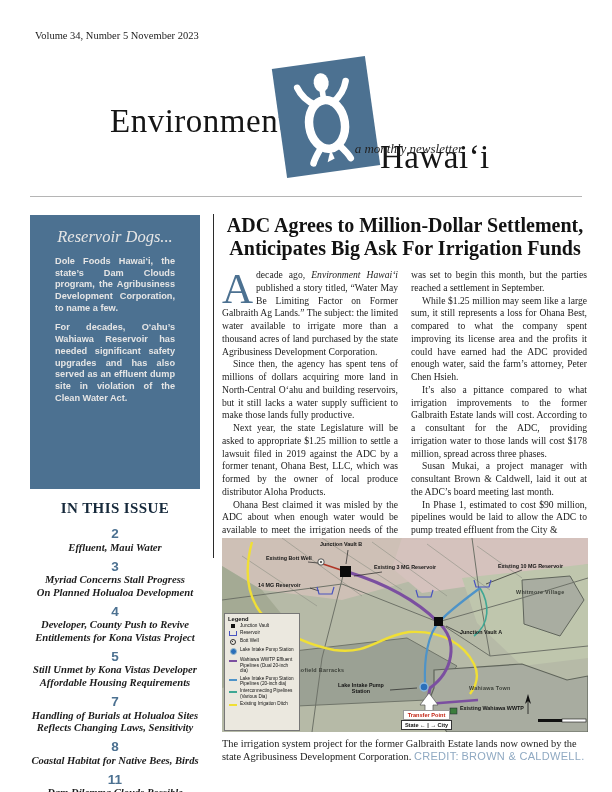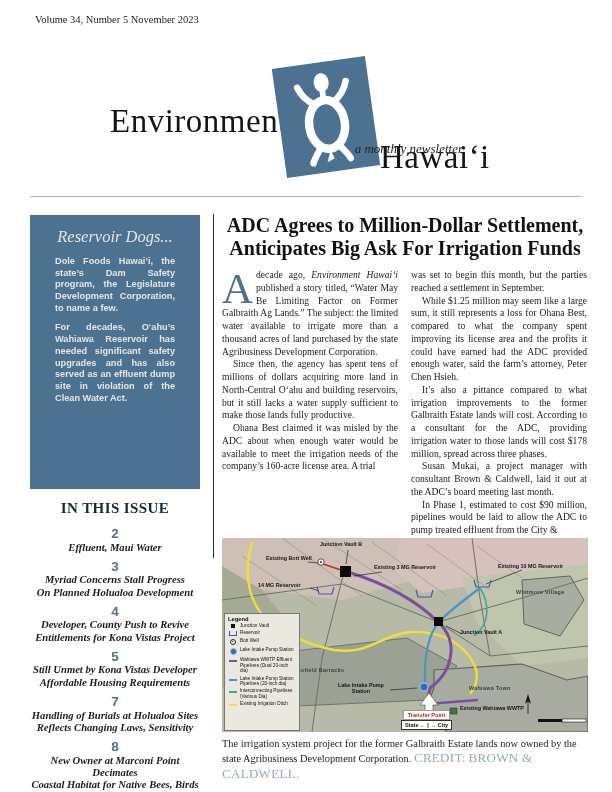--- a/index.html
+++ b/index.html
@@ -1,20 +1,20 @@
 <!DOCTYPE html>
 <html style="--accent: #4c7191; --navy: #16293b; --credit: #8fa9c2; --pipe-purple: #7b4fa0; --pipe-blue: #4e93c8; --pipe-teal: #3fa794; --pipe-yellow: #f0df35;"><head>
 <meta charset="utf-8">
 <style>
   html,body{margin:0;padding:0;background:#e8e8e8;}
   .page{position:relative;width:612px;height:792px;background:#ffffff;overflow:hidden;
         font-family:"Liberation Serif",serif;color:#1b1b1b;margin:0 auto;}
 
   
-  .volume-line{position:absolute;left:35px;top:14px;font-size:10.5px;color:#222;}
+  .volume-line{position:absolute;left:35px;top:30px;font-size:10.5px;color:#222;}
   .mast-word{position:absolute;top:105px;font-size:33px;letter-spacing:.5px;color:#151515;line-height:1;}
   .mast-left{left:110px;}
   .mast-right{left:380px;margin-top:36px;}
   .logo-box{position:absolute;left:279px;top:62px;width:94px;height:110px;background:var(--accent);
             transform:rotate(-8deg);}
   .logo-box svg{width:100%;height:100%;display:block;}
   .tagline{position:absolute;left:343px;top:141px;width:120px;text-align:right;
            font-style:italic;font-size:13px;color:#222;}
   .rule-top{position:absolute;left:30px;right:30px;top:196px;height:1px;background:#b5b5b5;}
 
@@ -70,21 +70,21 @@
   .ico-square{width:4px;height:4px;background:#111;}
   .ico-reservoir{width:6px;height:4px;border:1px solid #4853c0;border-top:none;}
   .ico-well{width:4px;height:4px;border:1px solid #333;border-radius:50%;position:relative;}
   .ico-well::after{content:'';position:absolute;left:1px;top:1px;width:1px;height:1px;background:#333;}
   .ico-pump{width:5px;height:5px;border-radius:50%;background:#2a6fba;border:1px solid #9bc;}
   .ico-line{width:8px;height:2px;margin-top:2px;}
   .ico-line.purple{background:var(--pipe-purple);} .ico-line.blue{background:var(--pipe-blue);}
   .ico-line.teal{background:var(--pipe-teal);} .ico-line.yellow{background:var(--pipe-yellow);}
 
   .caption{position:absolute;left:222px;top:737px;width:368px;font-size:10.4px;line-height:1.26;color:#222;}
-  .credit{font-family:Liberation Serif, serif;font-size:13px;color:var(--credit);letter-spacing:.3px;}
+  .credit{font-family:Liberation Sans, sans-serif;font-size:11px;color:var(--credit);letter-spacing:.3px;}
 </style>
 </head>
 <body>
 
 <div class="page">
 
   <div class="volume-line">Volume 34, Number 5  November 2023</div>
 
   <div>
     <span class="mast-word mast-left">Environment</span>
@@ -104,21 +104,21 @@
     </div>
     <span class="mast-word mast-right">Hawai‘i</span>
     <div class="tagline">a monthly newsletter</div>
   </div>
 
   <div class="rule-top"></div>
 
   <aside class="sidebar">
     <div class="feature-box">
       <div class="feature-title">Reservoir Dogs...</div>
-      <p>Dole Foods Hawai‘i, the state’s Dam Safety program, the Legislature Development Corporation, to name a few.</p>
+      <p>Dole Foods Hawai‘i, the state’s Dam Clouds program, the Agribusiness Development Corporation, to name a few.</p>
       <p>For decades, O‘ahu’s Wahiawa Reservoir has needed significant safety upgrades and has also served as an effluent dump site in violation of the Clean Water Act.</p>
     </div>
 
     <div class="toc">
       <div class="toc-heading">IN THIS ISSUE</div>
 
       <div class="toc-item">
         <div class="toc-page">2</div>
         <div class="toc-line">Effluent, Maui Water</div>
       </div>
@@ -137,39 +137,39 @@
         <div class="toc-line">Still Unmet by Kona Vistas Developer</div>
         <div class="toc-line">Affordable Housing Requirements</div>
       </div>
       <div class="toc-item">
         <div class="toc-page">7</div>
         <div class="toc-line">Handling of Burials at Holualoa Sites</div>
         <div class="toc-line">Reflects Changing Laws, Sensitivity</div>
       </div>
       <div class="toc-item">
         <div class="toc-page">8</div>
-        <div class="toc-line">New Owner at Marconi Point Decimates</div>
         <div class="toc-line">Coastal Habitat for Native Bees, Birds</div>
       </div>
       <div class="toc-item">
         <div class="toc-page">11</div>
         <div class="toc-line">Dam Dilemma Clouds Possible Purchase</div>
         <div class="toc-line">Of Critical Water Source for ADC Lands</div>
       </div>
     </div>
   </aside>
 
   <div class="vrule"></div>
 
   <main class="article">
     <h1 class="headline"><span>ADC Agrees to Million-Dollar Settlement,</span><br><span>Anticipates Big Ask For Irrigation Funds</span></h1>
     <div class="cols">
       <div class="col">
         <p><span class="dropcap">A</span><span>decade ago, </span><i>Environment Hawai‘i</i><span> published a story titled, “Water May Be Limiting Factor on Former Galbraith Ag Lands.” The subject: the limited water available to irrigate more than a thousand acres of land purchased by the state Agribusiness Development Corporation.</span></p>
         <p class="ind">Since then, the agency has spent tens of millions of dollars acquiring more land in North-Central O‘ahu and building reservoirs, but it still lacks a water supply sufficient to make those lands fully productive.</p>
+        <p class="ind">Next year, the state Legislature will be asked to appropriate $1.25 million to settle a lawsuit filed in 2019 against the ADC by a former tenant, Ohana Best, LLC, which was formed by the owner of local produce distributor Aloha Products.</p>
         <p class="ind">Ohana Best claimed it was misled by the ADC about when enough water would be available to meet the irrigation needs of the company’s 160-acre license area. A trial</p>
       </div>
       <div class="col">
         <p>was set to begin this month, but the parties reached a settlement in September.</p>
         <p class="ind">While $1.25 million may seem like a large sum, it still represents a loss for Ohana Best, compared to what the company spent improving its license area and the profits it could have earned had the ADC provided enough water, said the farm’s attorney, Peter Chen Hsieh.</p>
         <p class="ind">It’s also a pittance compared to what irrigation improvements to the former Galbraith Estate lands will cost. According to a consultant for the ADC, providing irrigation water to those lands will cost $178 million, spread across three phases.</p>
         <p class="ind">Susan Mukai, a project manager with consultant Brown &amp; Caldwell, laid it out at the ADC’s board meeting last month.</p>
         <p class="ind">In Phase 1, estimated to cost $90 million, pipelines would be laid to allow the ADC to pump treated effluent from the City &amp;</p>
         <div class="continued">continued on page 10</div>
       </div>

